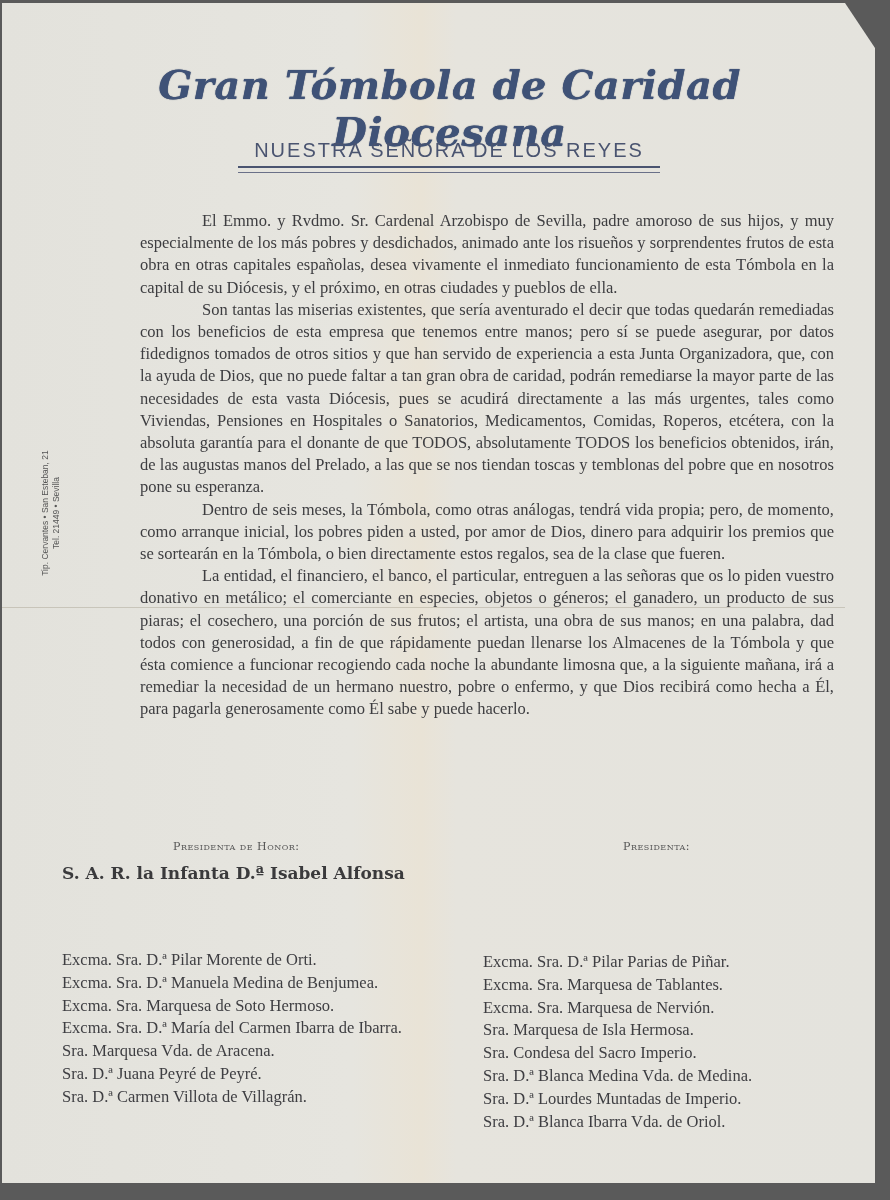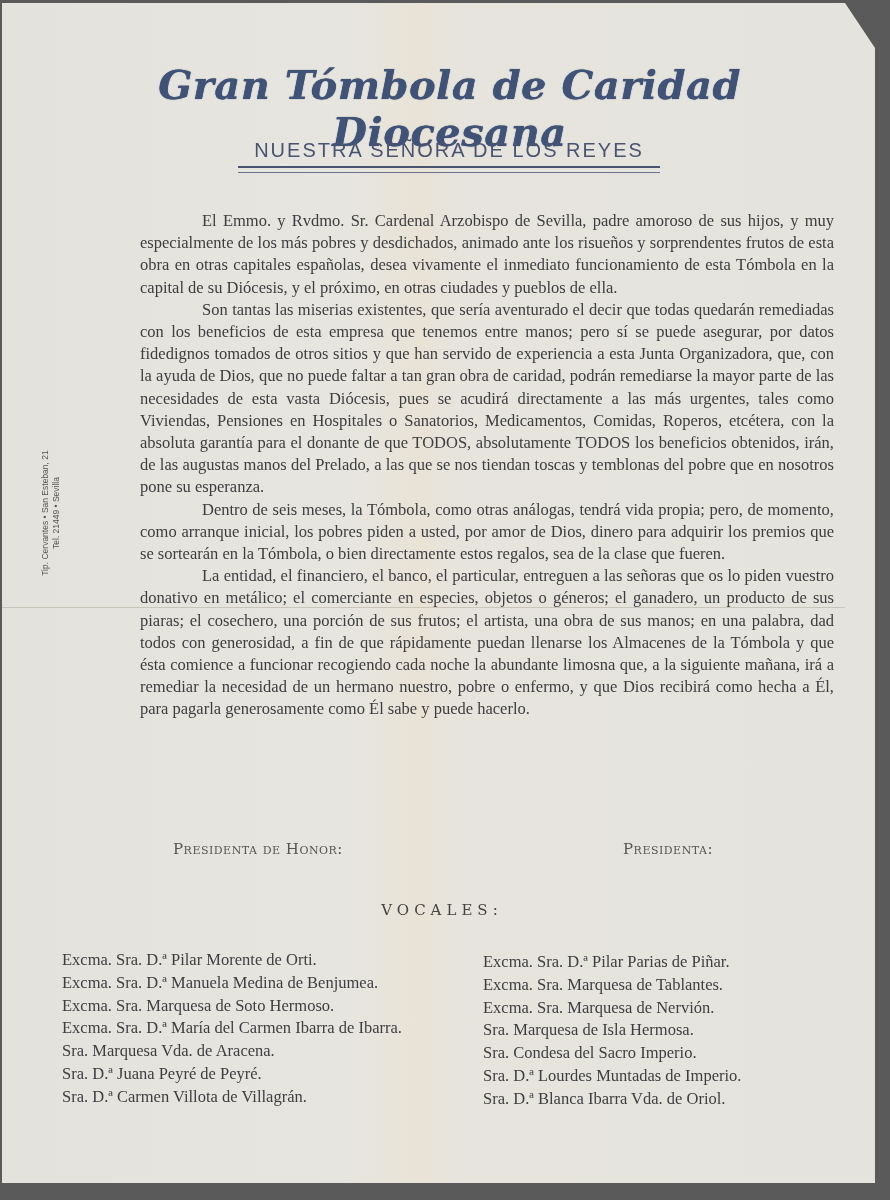--- a/index.html
+++ b/index.html
@@ -43,21 +43,21 @@
     color: #3d3d40; text-align: justify;
   }
   .body-text p { margin: 0 0 0 16px; text-indent: 62px; }
   .printer {
     position: absolute; left: 38px; top: 590px;
     transform: rotate(-90deg); transform-origin: left top;
     font-family: "Liberation Sans", sans-serif; font-size: 8.5px; color: #555;
     line-height: 11px; text-align: center; width: 160px;
   }
   .smallcaps-label {
-    font-family: "DejaVu Serif", serif; font-size: 15px; color: #555;
+    font-family: "DejaVu Serif", serif; font-size: 11px; color: #555;
     font-variant: small-caps; letter-spacing: 0.5px;
   }
   .honor-label { position: absolute; left: 171px; top: 837px; }
   .pres-label { position: absolute; left: 621px; top: 837px; }
   .honor-name {
     position: absolute; left: 60px; top: 860px;
     font-family: "DejaVu Serif", serif; font-size: 17px; color: #3a3a3c; font-weight: bold;
   }
   .pres-name {
     position: absolute; left: 481px; top: 860px;
@@ -97,39 +97,40 @@
   </div>
 
   <div class="body-text">
     <p>El Emmo. y Rvdmo. Sr. Cardenal Arzobispo de Sevilla, padre amoroso de sus hijos, y muy especialmente de los más pobres y desdichados, animado ante los risueños y sorprendentes frutos de esta obra en otras capitales españolas, desea vivamente el inmediato funcionamiento de esta Tómbola en la capital de su Diócesis, y el próximo, en otras ciudades y pueblos de ella.</p>
     <p>Son tantas las miserias existentes, que sería aventurado el decir que todas quedarán remediadas con los beneficios de esta empresa que tenemos entre manos; pero sí se puede asegurar, por datos fidedignos tomados de otros sitios y que han servido de experiencia a esta Junta Organizadora, que, con la ayuda de Dios, que no puede faltar a tan gran obra de caridad, podrán remediarse la mayor parte de las necesidades de esta vasta Diócesis, pues se acudirá directamente a las más urgentes, tales como Viviendas, Pensiones en Hospitales o Sanatorios, Medicamentos, Comidas, Roperos, etcétera, con la absoluta garantía para el donante de que TODOS, absolutamente TODOS los beneficios obtenidos, irán, de las augustas manos del Prelado, a las que se nos tiendan toscas y temblonas del pobre que en nosotros pone su esperanza.</p>
     <p>Dentro de seis meses, la Tómbola, como otras análogas, tendrá vida propia; pero, de momento, como arranque inicial, los pobres piden a usted, por amor de Dios, dinero para adquirir los premios que se sortearán en la Tómbola, o bien directamente estos regalos, sea de la clase que fueren.</p>
     <p>La entidad, el financiero, el banco, el particular, entreguen a las señoras que os lo piden vuestro donativo en metálico; el comerciante en especies, objetos o géneros; el ganadero, un producto de sus piaras; el cosechero, una porción de sus frutos; el artista, una obra de sus manos; en una palabra, dad todos con generosidad, a fin de que rápidamente puedan llenarse los Almacenes de la Tómbola y que ésta comience a funcionar recogiendo cada noche la abundante limosna que, a la siguiente mañana, irá a remediar la necesidad de un hermano nuestro, pobre o enfermo, y que Dios recibirá como hecha a Él, para pagarla generosamente como Él sabe y puede hacerlo.</p>
   </div>
 
   <div class="smallcaps-label honor-label">Presidenta de Honor:</div>
+  <div class="honor-name">S. A. R. la Infanta D.ª Isabel Alfonsa</div>
 
   <div class="smallcaps-label pres-label">Presidenta:</div>
 
-  <div class="vocales">VOCALES:</div>
 
   <div class="col left">
     <div class="m">Excma. Sra. D.ª Pilar Morente de Orti.</div>
     <div class="m">Excma. Sra. D.ª Manuela Medina de Benjumea.</div>
     <div class="m">Excma. Sra. Marquesa de Soto Hermoso.</div>
     <div class="m">Excma. Sra. D.ª María del Carmen Ibarra de Ibarra.</div>
     <div class="m">Sra. Marquesa Vda. de Aracena.</div>
     <div class="m">Sra. D.ª Juana Peyré de Peyré.</div>
     <div class="m">Sra. D.ª Carmen Villota de Villagrán.</div>
   </div>
 
   <div class="col right">
     <div class="m">Excma. Sra. D.ª Pilar Parias de Piñar.</div>
     <div class="m">Excma. Sra. Marquesa de Tablantes.</div>
     <div class="m">Excma. Sra. Marquesa de Nervión.</div>
     <div class="m">Sra. Marquesa de Isla Hermosa.</div>
     <div class="m">Sra. Condesa del Sacro Imperio.</div>
+    <div class="m">Sra. D.ª Blanca Medina Vda. de Medina.</div>
     <div class="m">Sra. D.ª Lourdes Muntadas de Imperio.</div>
     <div class="m">Sra. D.ª Blanca Ibarra Vda. de Oriol.</div>
   </div>
 </div>
 
 <div class="watermark">todocoleccion</div>
 
 </body></html>

